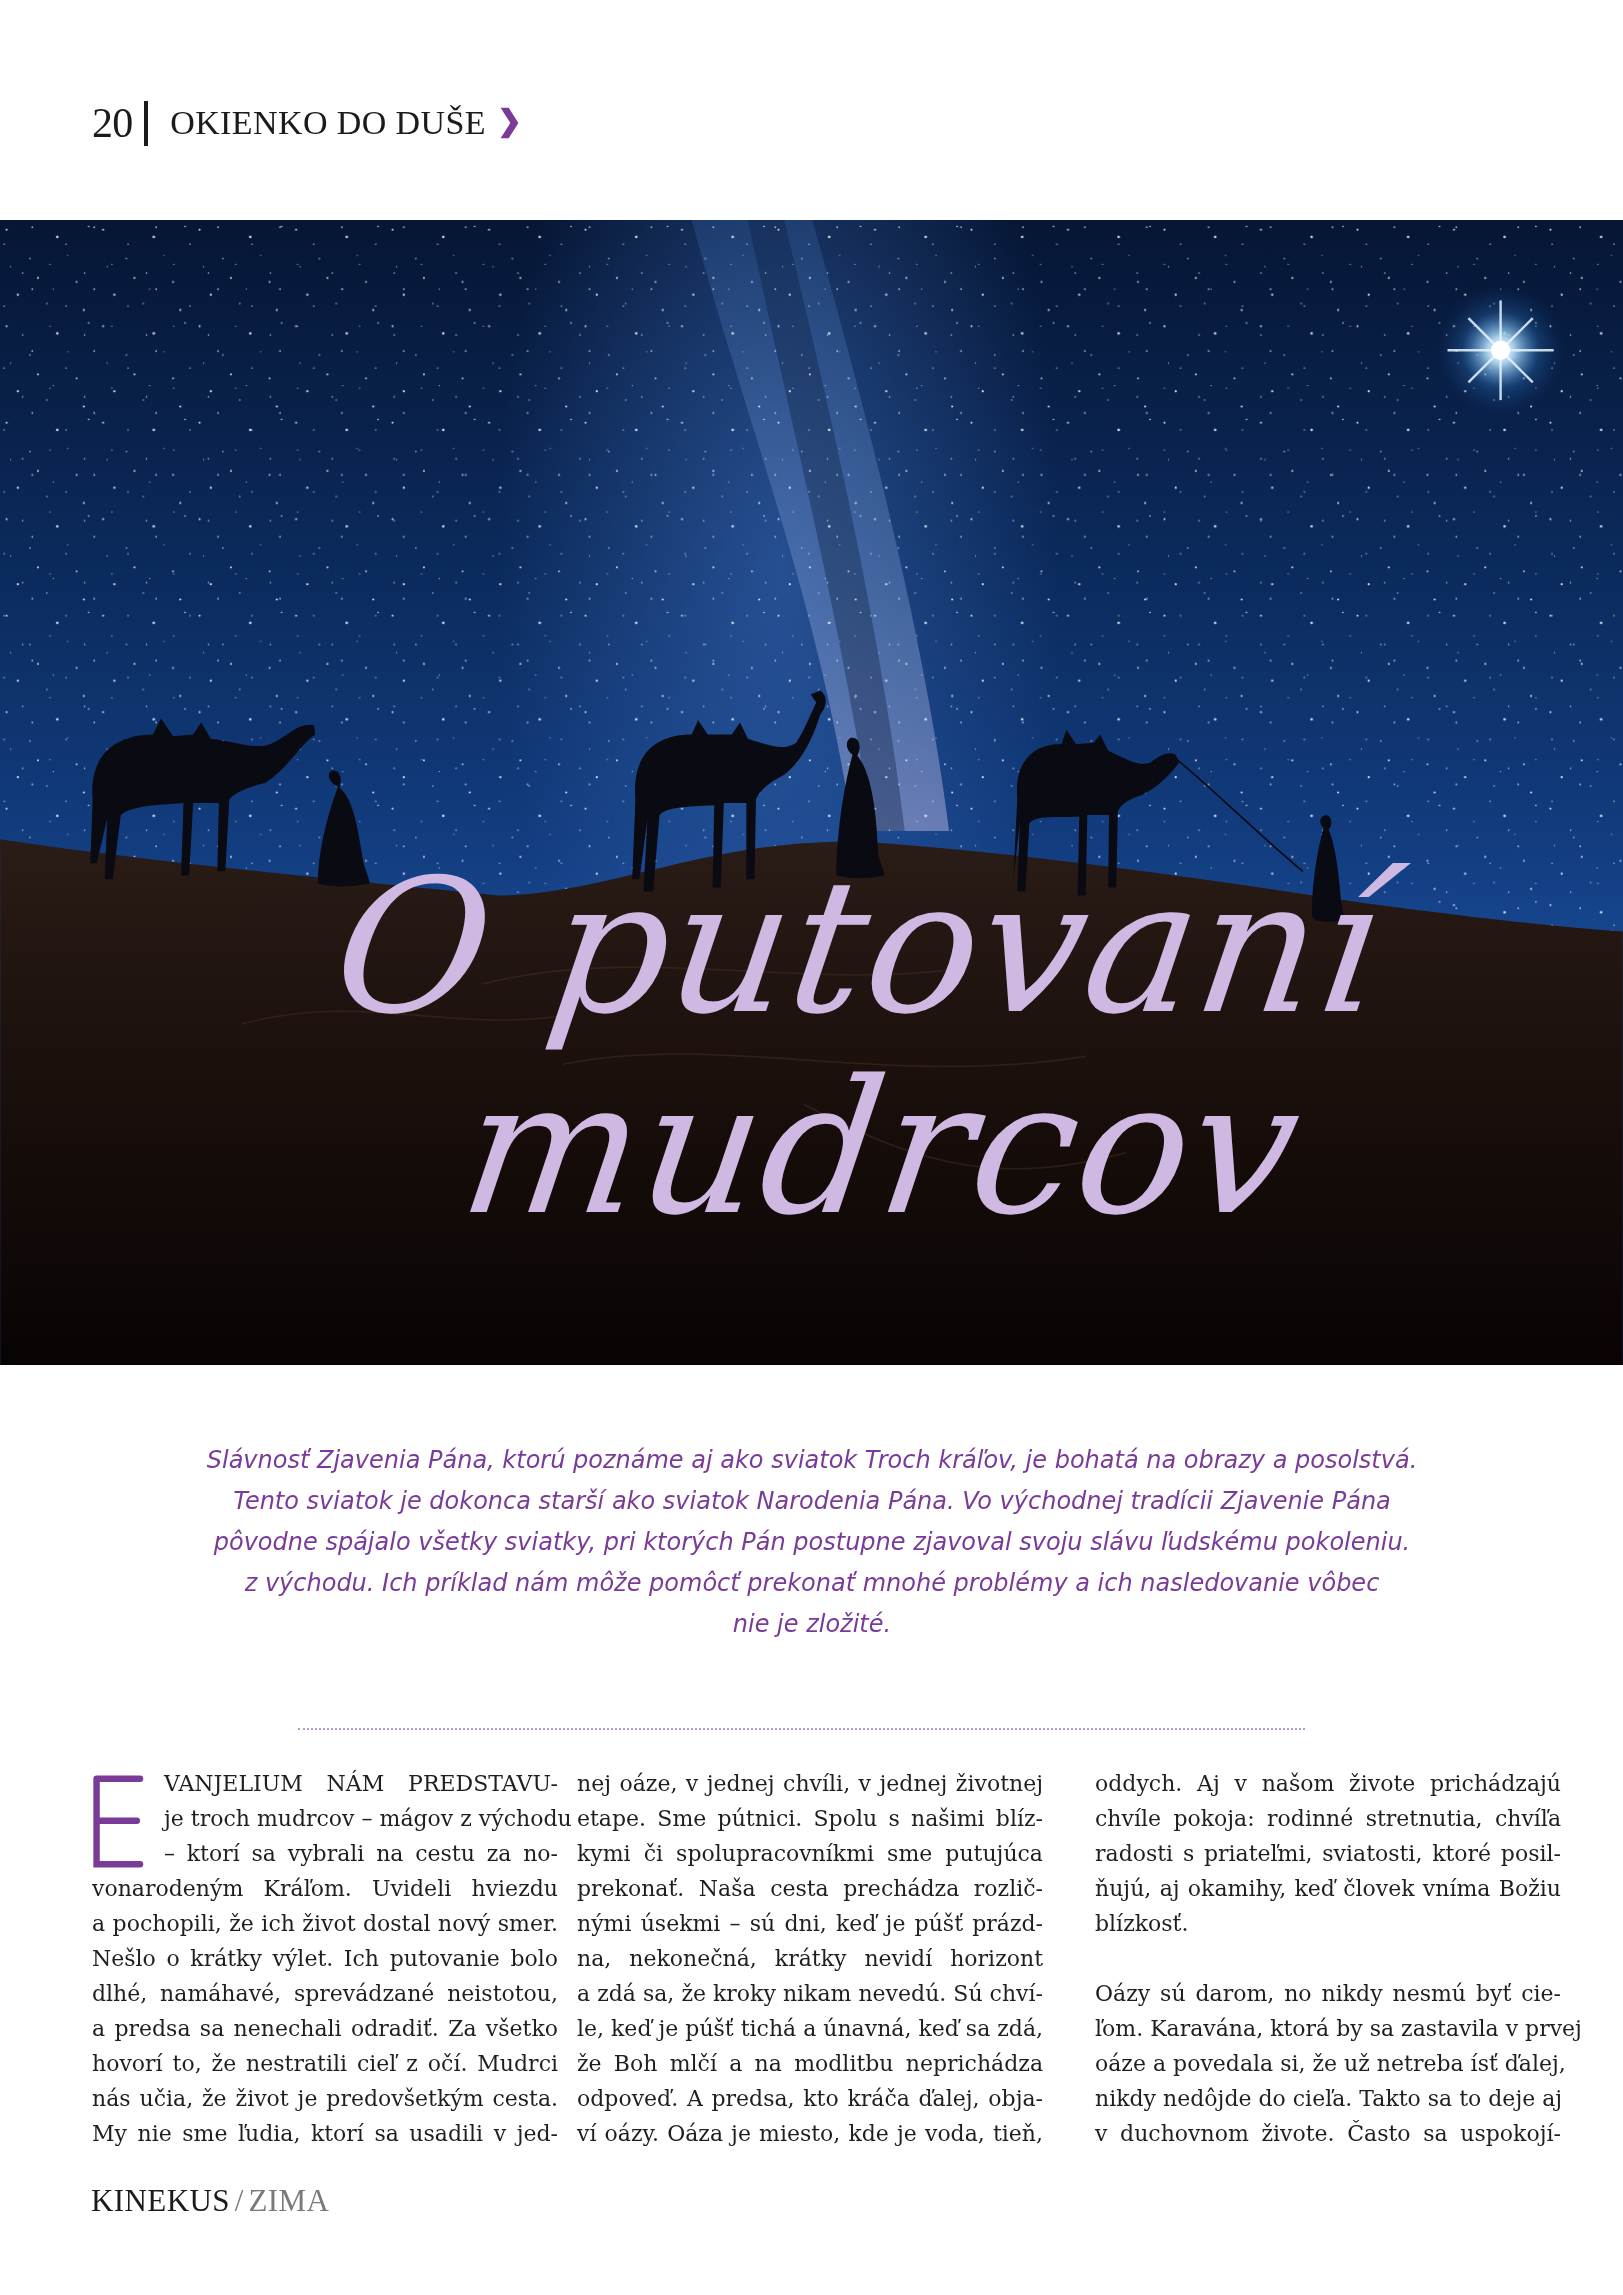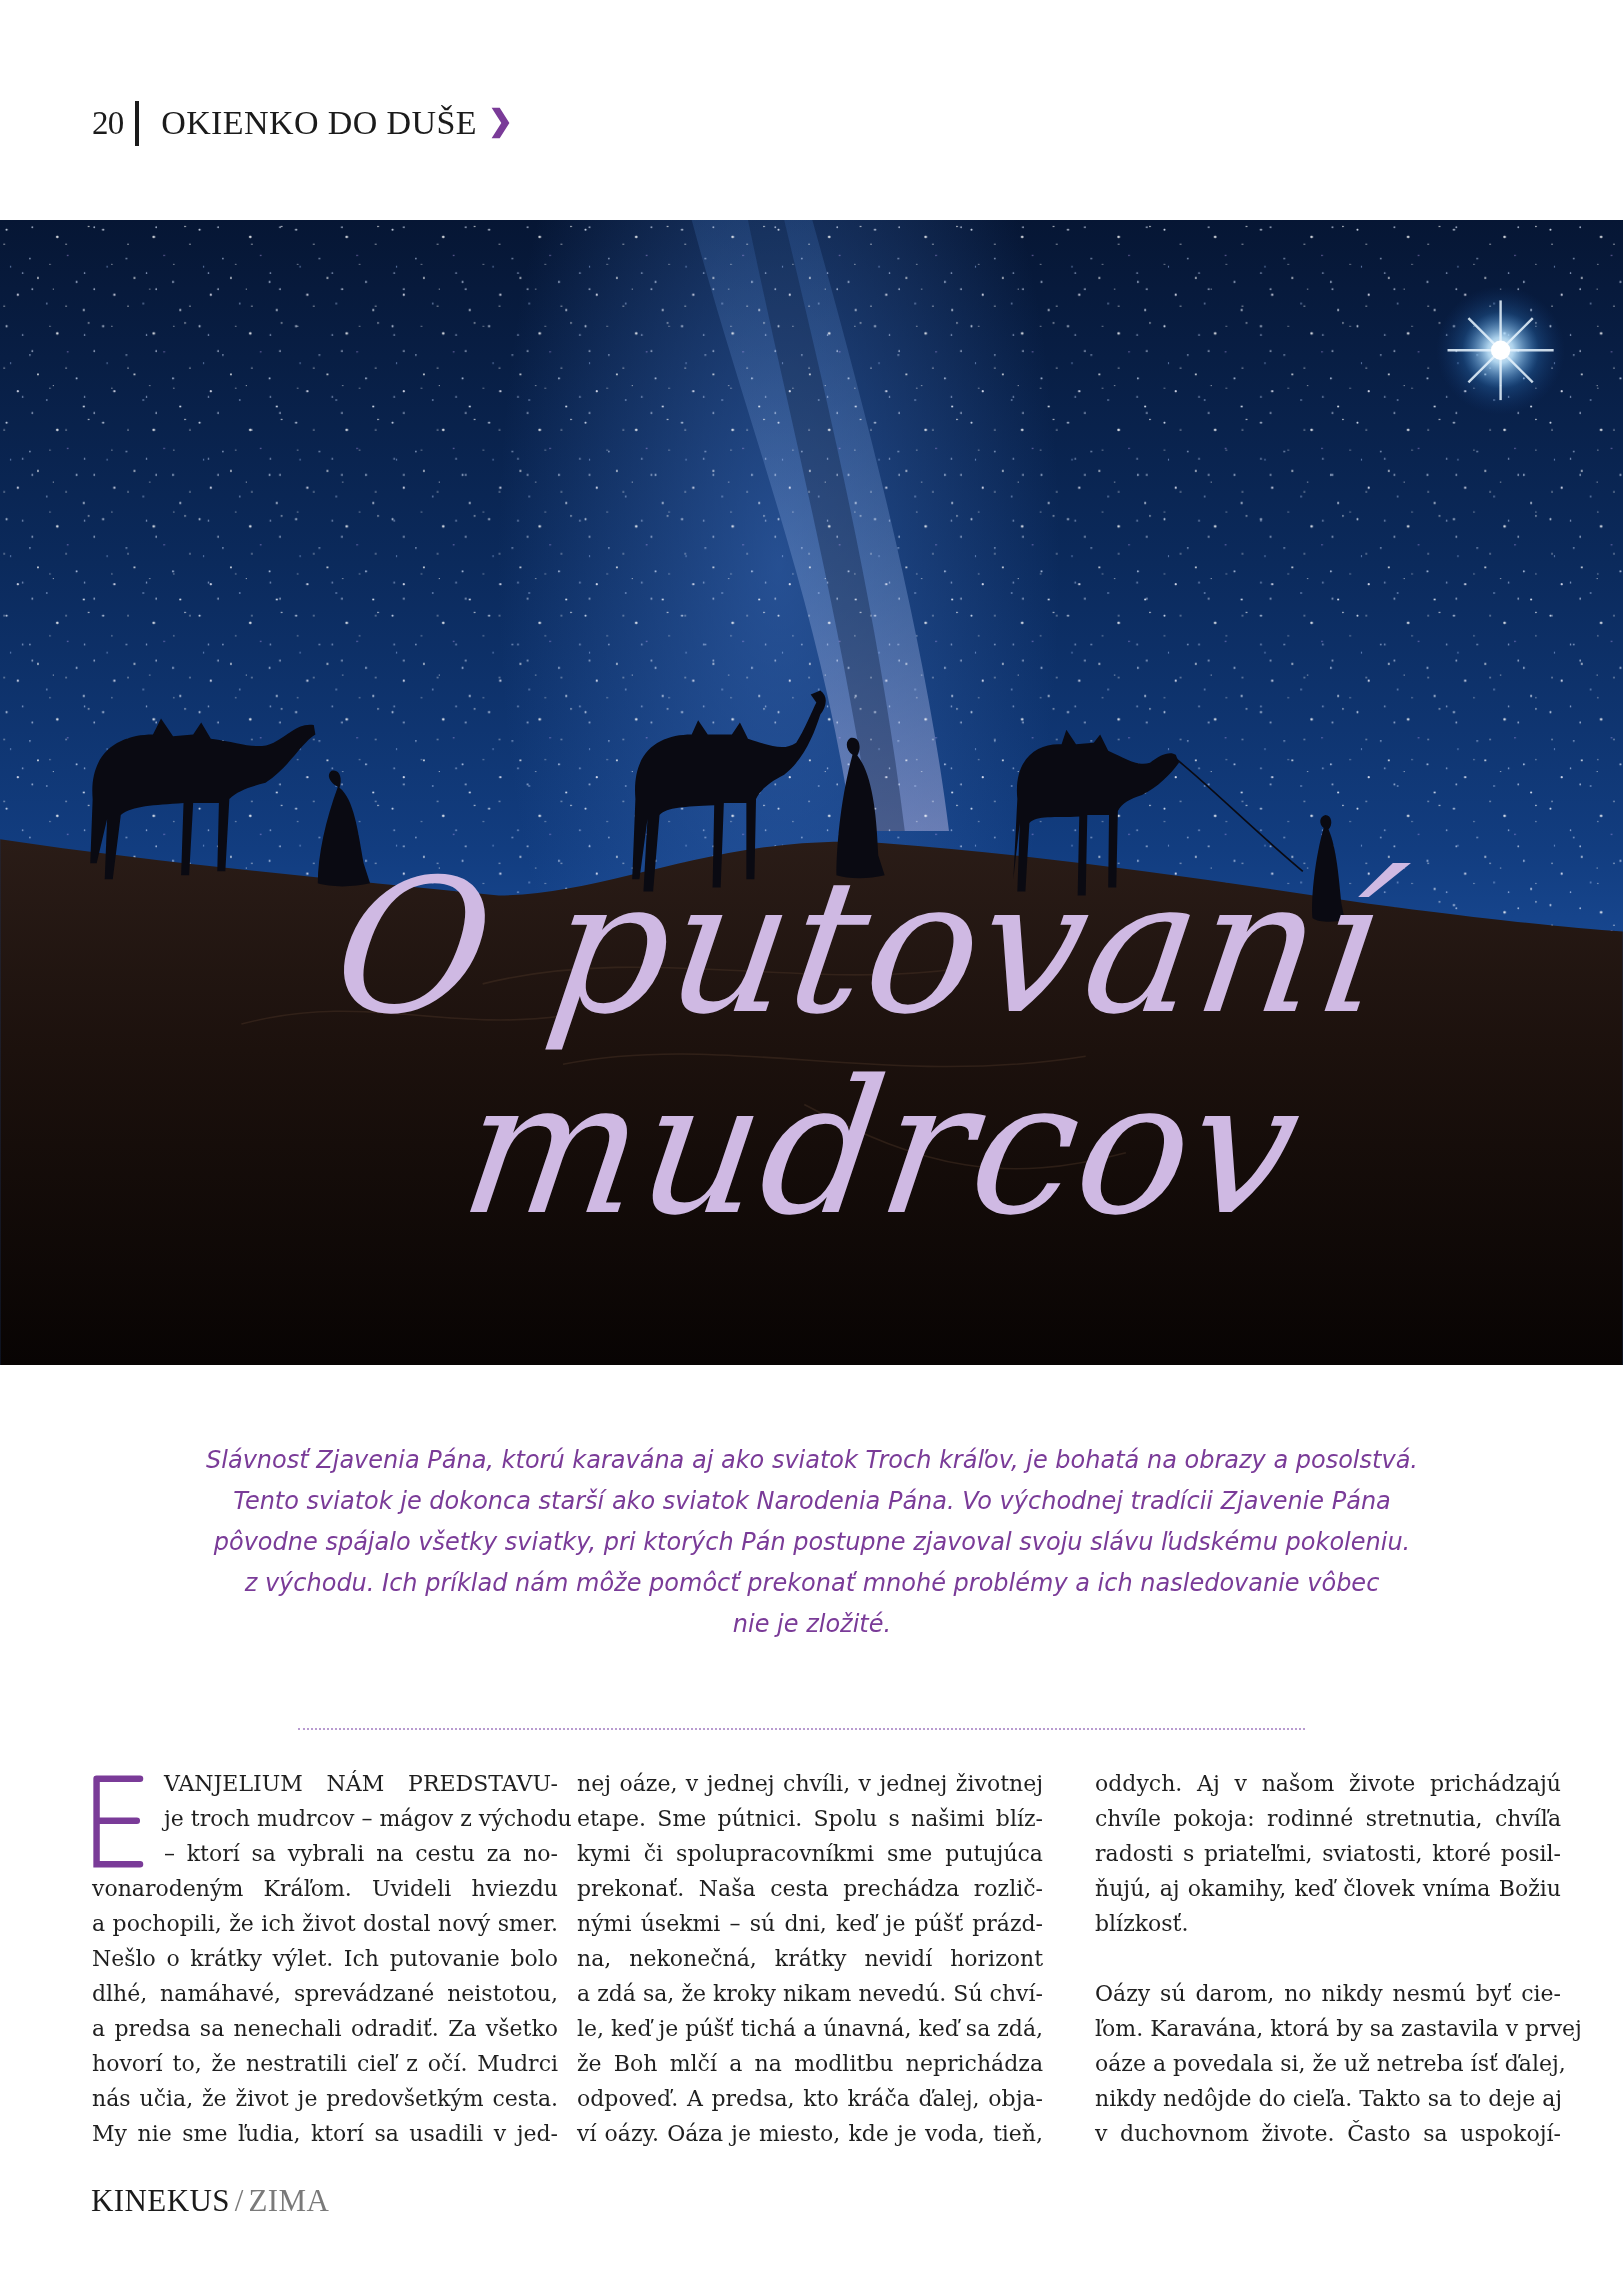--- a/index.html
+++ b/index.html
@@ -1,21 +1,21 @@
 <!DOCTYPE html>
 <html style="font-size:13px"><head>
 <meta charset="utf-8">
 <style>
   * { box-sizing: border-box; margin: 0; padding: 0; }
   html, body { width: 1623px; height: 2295px; background: #ffffff; overflow: hidden; }
   body { position: relative; font-family: "DejaVu Serif", serif; color: #1e1e1e; }
 
   
   .page-header { position: absolute; left: 92px; top: 95px; height: 56px; display: flex; align-items: center; }
-  .page-num { font-family: "Liberation Serif", serif; font-size: 33px; color: #1b1b1b; letter-spacing: -0.8px; line-height: 1; }
+  .page-num { font-family: "Liberation Serif", serif; font-size: 42px; color: #1b1b1b; letter-spacing: -0.8px; line-height: 1; }
   .header-bar { width: 4px; height: 45px; background: #1b1b1b; margin-left: 11.3px; margin-right: 22.5px; }
   .section-title { font-family: "Liberation Serif", serif; font-size: 34px; color: #1b1b1b; letter-spacing: 0.4px; line-height: 1; }
   .chevron { margin-left: 13px; width: 21px; height: 34px; }
 
   
   .hero { position: absolute; left: 0; top: 220px; width: 1623px; height: 1145px; overflow: hidden;
     background: radial-gradient(ellipse 402px 965px at 48% 30%, rgba(60,110,190,0.55), rgba(0,0,0,0) 70%),
                 linear-gradient(180deg, #061634 0%, #0b2a5c 30%, #123d80 55%, #1c4f9c 70%, #24509a 78%); }
   .hero svg { position: absolute; left: 0; top: 0; }
   .hero-title { position: absolute; left: 0; top: 0; width: 1623px; height: 1145px; pointer-events: none; }
@@ -145,21 +145,21 @@
     </g>
   </svg>
 
   <div class="hero-title">
     <div class="title-line1">O putovaní</div>
     <div class="title-line2">mudrcov</div>
   </div>
 </div>
 
 <div class="lead">
-  <span>Slávnosť Zjavenia Pána, ktorú karavána aj ako sviatok Troch kráľov, je bohatá na obrazy a posolstvá.</span>
+  <span>Slávnosť Zjavenia Pána, ktorú poznáme aj ako sviatok Troch kráľov, je bohatá na obrazy a posolstvá.</span>
   <span>Tento sviatok je dokonca starší ako sviatok Narodenia Pána. Vo východnej tradícii Zjavenie Pána</span>
   <span>pôvodne spájalo všetky sviatky, pri ktorých Pán postupne zjavoval svoju slávu ľudskému pokoleniu.</span>
   <span>z východu. Ich príklad nám môže pomôcť prekonať mnohé problémy a ich nasledovanie vôbec</span>
   <span>nie je zložité.</span>
 </div>
 
 <div class="divider"></div>
 
 <svg class="dropcap" viewBox="0 0 68 118">
   <path d="M8 6 H62 M8 6 V112 H62 M8 58 H58" stroke="#7a3b98" stroke-width="8" stroke-linecap="round" fill="none"></path>

